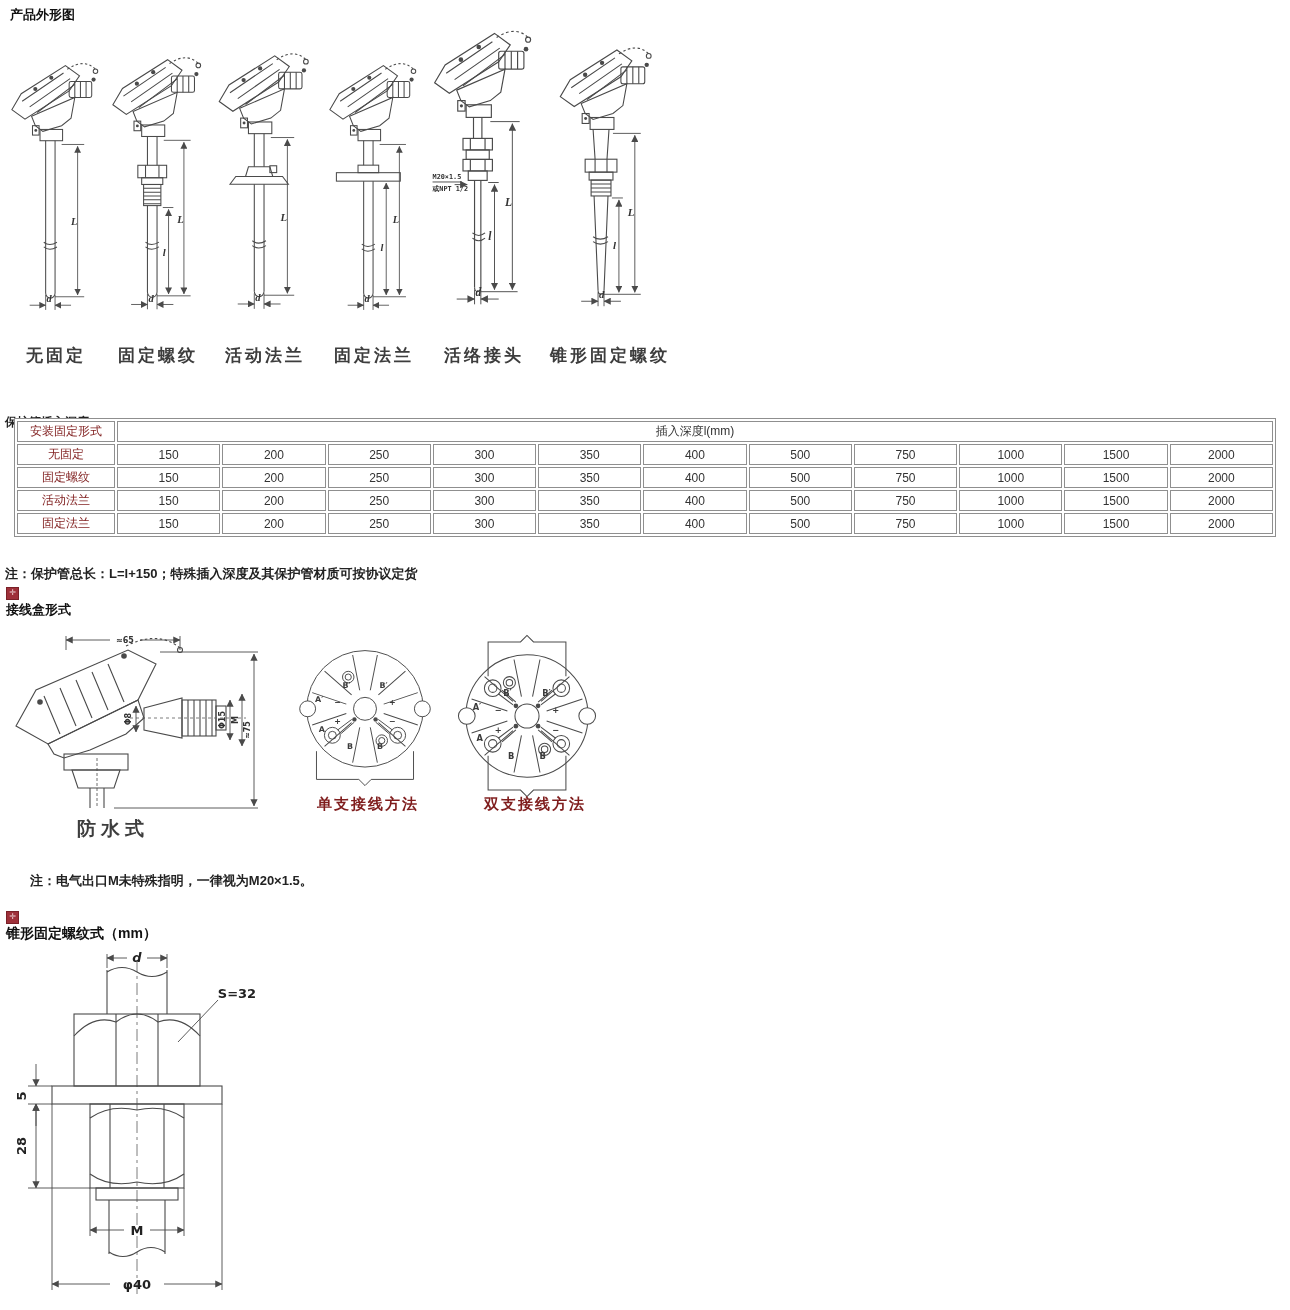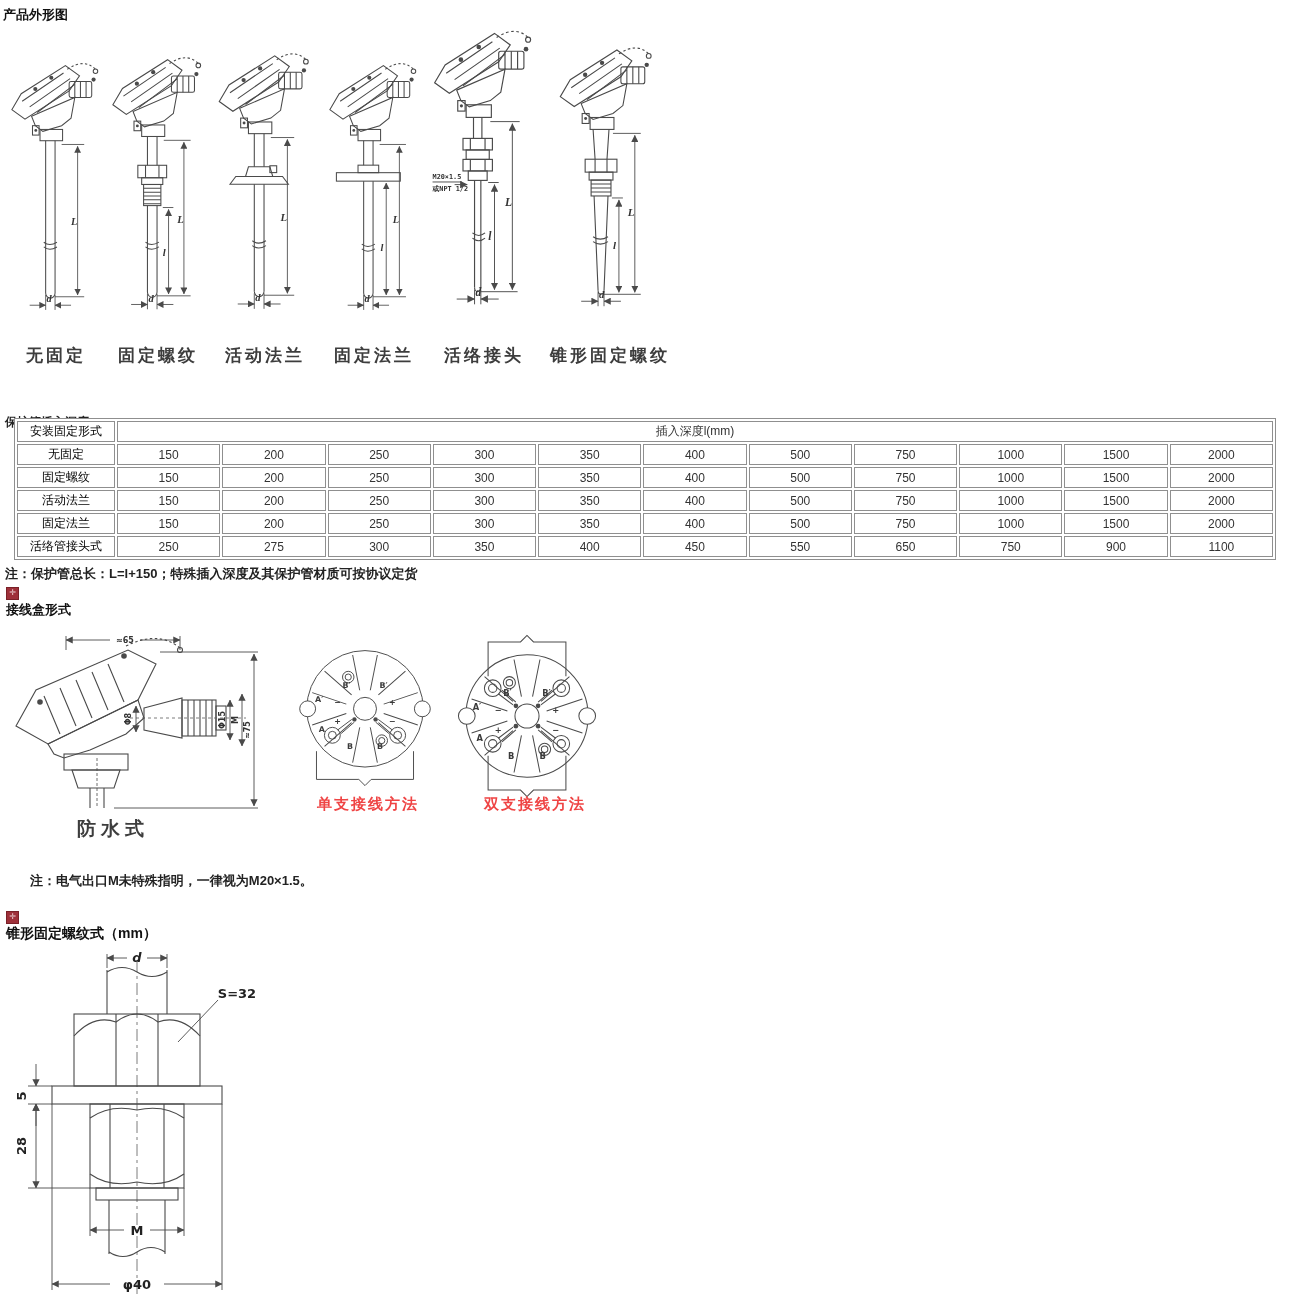--- a/index.html
+++ b/index.html
@@ -7,30 +7,30 @@
         font-family:"Liberation Sans","DejaVu Sans",sans-serif;color:#222;}
   .abs{position:absolute;}
   .sec-title{font-size:13px;font-weight:bold;color:#111;}
   .sec-title.big{font-size:14px;}
   .note{font-size:13px;font-weight:bold;color:#222;}
   .tbl-caption{font-size:12px;font-weight:bold;color:#222;}
   .fig{position:absolute;}
   .fig svg{display:block;width:100%;height:100%;}
   .cap{position:absolute;text-align:center;font-family:"Liberation Serif","DejaVu Serif",serif;
        font-weight:bold;font-size:17px;letter-spacing:3px;color:#3d3d3d;white-space:nowrap;}
-  .cap.small{font-size:15px;letter-spacing:2px;color:#ef4444;}
+  .cap.small{font-size:15px;letter-spacing:2px;color:#7f1d1d;}
   .cap.wp{font-size:19px;letter-spacing:5px;text-align:center;}
   .broken-icon{position:absolute;width:11px;height:11px;background:#9e3039;border:1px solid #7a2027;
        color:#e8c7c9;font-size:8px;line-height:10px;text-align:center;font-weight:bold;}
   
   table.depth{position:absolute;left:14px;top:418px;width:1262px;border-collapse:separate;
        border-spacing:2px;background:#fff;border:1px solid #8f8f8f;table-layout:fixed;}
   table.depth td{border:1px solid #8f8f8f;font-size:12px;color:#333;text-align:center;
        height:19px;padding:0 2px;overflow:hidden;white-space:nowrap;}
-  table.depth td.rowhead{color:#000000;}
+  table.depth td.rowhead{color:#7f1d1d;}
   
   .ln{stroke:#4a4a4a;fill:none;stroke-width:1.1;}
   .lnthin{stroke:#5a5a5a;fill:none;stroke-width:0.8;}
   .dim{stroke:#4a4a4a;fill:none;stroke-width:0.9;}
   .dot{fill:#4a4a4a;stroke:none;}
   text.dimlab{font-family:"Liberation Serif","DejaVu Serif",serif;font-style:italic;
        font-weight:bold;font-size:11px;fill:#333;stroke:none;}
   text.small{font-family:"DejaVu Sans",sans-serif;font-size:8px;fill:#333;stroke:none;font-weight:bold;}
   text.anno{font-family:"DejaVu Sans Mono",monospace;font-size:6.5px;font-weight:bold;fill:#333;stroke:none;}
   text.term{font-family:"DejaVu Sans",sans-serif;font-size:9px;font-weight:bold;fill:#3a3a3a;stroke:none;text-anchor:middle;}
@@ -59,21 +59,21 @@
           <circle cx="90" cy="23" r="2.2" class="dot"></circle>
           <path d="M24,62 L70,42 L66,64 L56,72 L36,78 L28,72 Z"></path>
           <rect x="33" y="76" width="24" height="12"></rect>
           <rect x="25" y="72" width="7" height="10"></rect>
             <circle cx="28.5" cy="77" r="1.5" class="dot"></circle>
         </g>
       </symbol>
     </defs>
   </svg>
 
-  <div class="abs sec-title" style="left:3px;top:6px;">产品外形图</div>
+  <div class="abs sec-title" style="left:10px;top:6px;">产品外形图</div>
 
   <figure class="fig" style="left:6px;top:58px;width:100px;height:282px;margin:0">
     <svg viewBox="0 0 100 300" preserveAspectRatio="xMidYMin meet">
       <use href="#tcHead" x="0" y="0" width="100" height="90"></use>
       <g class="ln">
         <path d="M39,88 V250 M49,88 V250"></path>
         <path d="M37,196 q6,5 14,0 M37,201 q6,5 14,0"></path>
         <path d="M39,250 a5,5.5 0 0 0 10,0"></path>
       </g>
       <g class="dim">
@@ -304,34 +304,20 @@
           <td>250</td>
           <td>300</td>
           <td>350</td>
           <td>400</td>
           <td>500</td>
           <td>750</td>
           <td>1000</td>
           <td>1500</td>
           <td>2000</td>
     </tr>
-    <tr>
-      <td class="rowhead">活络管接头式</td>
-      <td>250</td>
-          <td>275</td>
-          <td>300</td>
-          <td>350</td>
-          <td>400</td>
-          <td>450</td>
-          <td>550</td>
-          <td>650</td>
-          <td>750</td>
-          <td>900</td>
-          <td>1100</td>
-    </tr>
   </tbody>
     </table>
 
   <div class="abs note" style="left:5px;top:565px;">注：保护管总长：L=l+150；特殊插入深度及其保护管材质可按协议定货</div>
 
   <span class="broken-icon" style="left:6px;top:587px;">✛</span>
   <div class="abs sec-title" style="left:6px;top:601px;">接线盒形式</div>
 
   <figure class="fig" style="left:10px;top:630px;width:252px;height:184px;margin:0">
     <svg viewBox="0 0 252 184">

